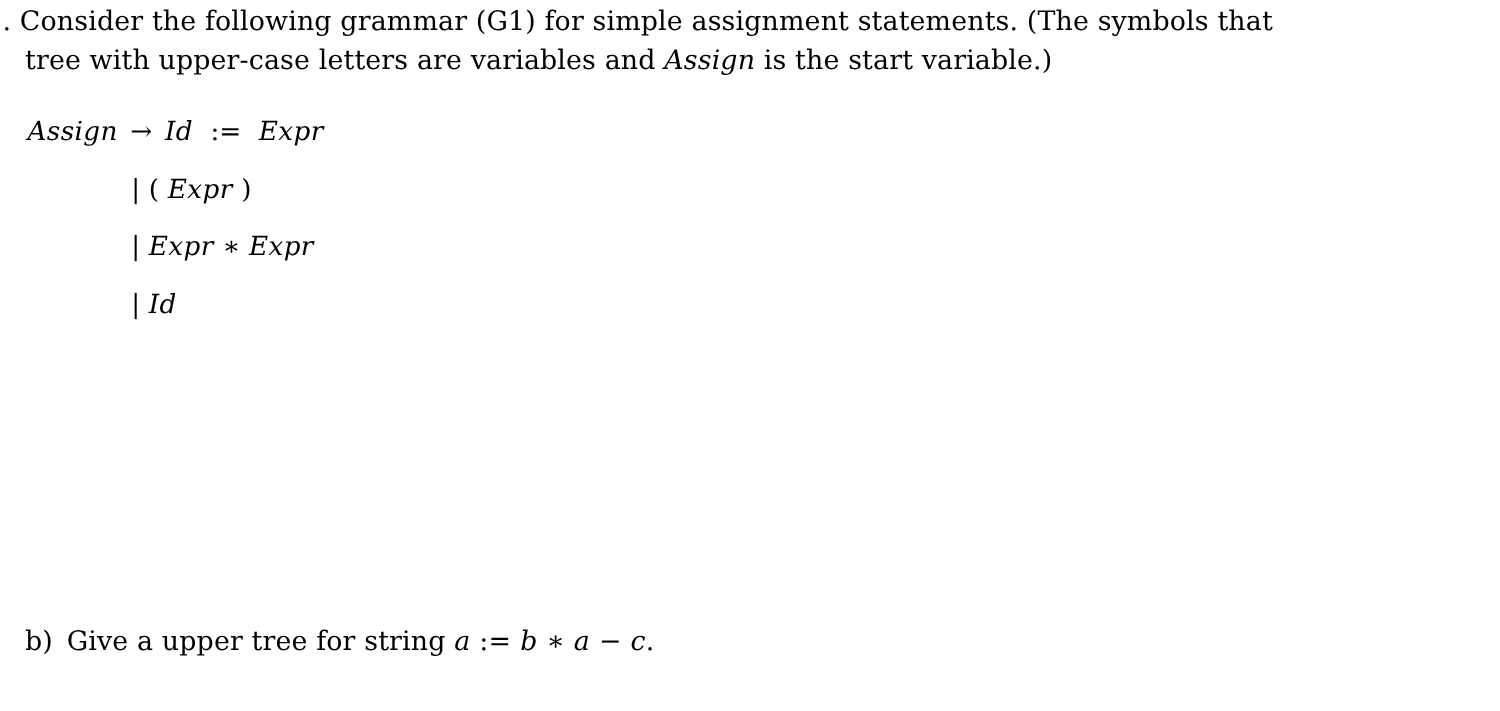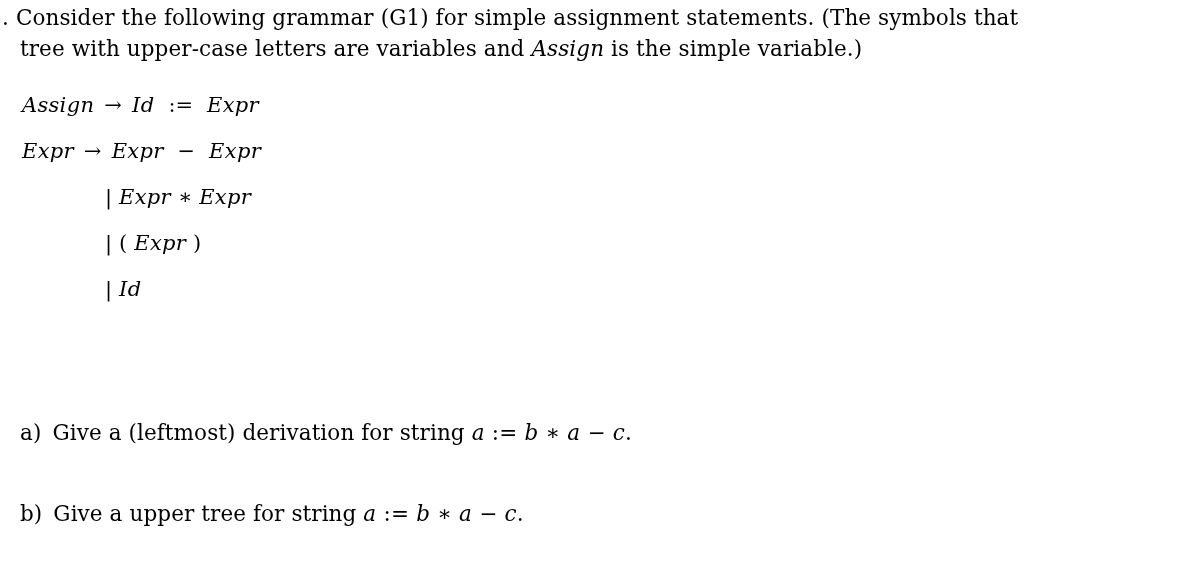--- a/index.html
+++ b/index.html
@@ -113,39 +113,35 @@
     font-style: normal;
   }
 </style>
 </head>
 <body>
 
 <div class="page">
 
   <div class="intro">
     <span class="intro-line intro-line-1"><span class="marker">.</span> <span>Consider the following grammar (G1) for simple assignment statements.  (The symbols that</span></span>
-    <span class="intro-line intro-line-2"><span>tree with upper-case letters are variables and </span><span class="it">Assign</span><span> is the simple variable.)</span></span>
+    <span class="intro-line intro-line-2"><span>tree with upper-case letters are variables and </span><span class="it">Assign</span><span> is the start variable.)</span></span>
   </div>
 
   <div class="grammar">
 
     <span class="prod"><span class="mathit">Assign</span> <span class="arrow">→</span> <span class="mathit">Id</span>&nbsp; <span class="op">:=</span>&nbsp; <span class="mathit">Expr</span></span>
 
 
-    <span class="prod"><span class="mathit">Expr</span> <span class="arrow">→</span> <span class="mathit">Expr</span>&nbsp; <span class="op">−</span>&nbsp; <span class="mathit">Expr</span></span>
+
+    <span class="alt"><span class="bar">|</span> <span class="op">(</span> <span class="mathit">Expr</span> <span class="op">)</span></span>
 
     <span class="alt"><span class="bar">|</span> <span class="mathit">Expr</span>&nbsp;<span class="op">∗</span>&nbsp;<span class="mathit">Expr</span></span>
-
-    <span class="alt"><span class="bar">|</span> <span class="op">(</span> <span class="mathit">Expr</span> <span class="op">)</span></span>
 
     <span class="alt"><span class="bar">|</span> <span class="mathit">Id</span></span>
 
   </div>
 
-  <div class="question q-a">
-    <span class="q-label">a)</span><span class="q-text">Give a (leftmost) derivation for string </span><span class="expr"><span>a</span> <span class="sym">:=</span> <span>b</span> <span class="sym">∗</span> <span>a</span> <span class="sym">−</span> <span>c</span><span class="sym">.</span></span>
-  </div>
 
   <div class="question q-b">
     <span class="q-label">b)</span><span class="q-text">Give a upper tree for string </span><span class="expr"><span>a</span> <span class="sym">:=</span> <span>b</span> <span class="sym">∗</span> <span>a</span> <span class="sym">−</span> <span>c</span><span class="sym">.</span></span>
   </div>
 
 </div>
 
 </body></html>

